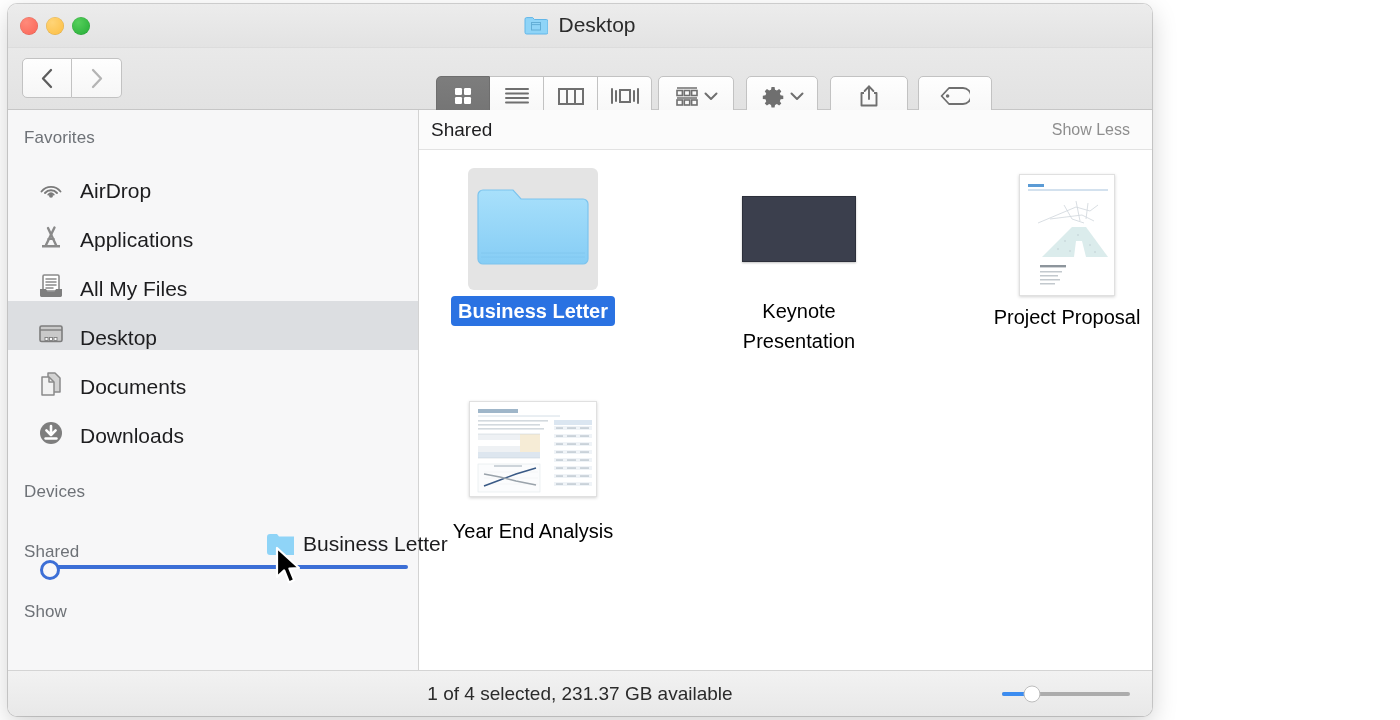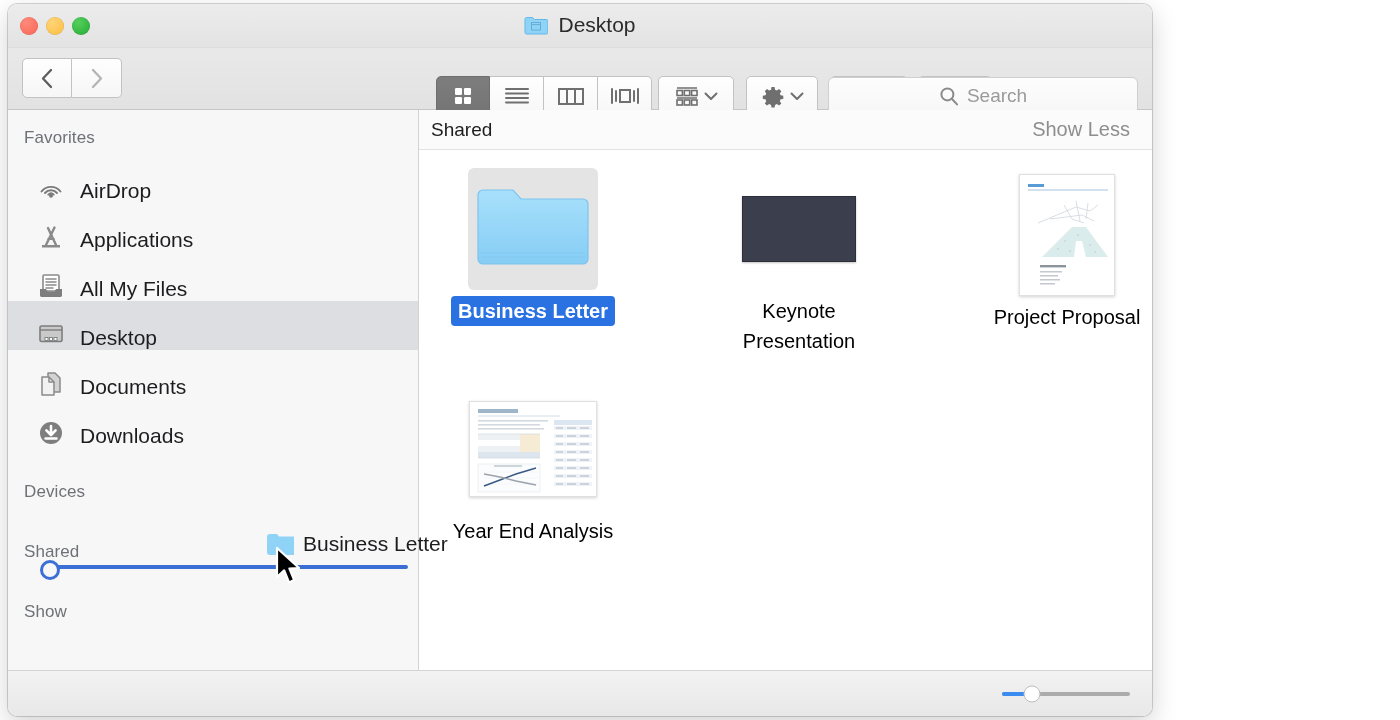--- a/index.html
+++ b/index.html
@@ -149,21 +149,21 @@
 
   
   .content { flex: 1 1 auto; display: flex; flex-direction: column; min-width: 0; background: #fff; }
   .group-bar {
     height: 40px; flex: 0 0 40px;
     display: flex; align-items: center; justify-content: space-between;
     padding: 0 22px 0 12px;
     background: #fbfbfb; border-bottom: 1px solid #e2e2e2;
   }
   .group-title { font-size: 19px; color: #1d1d1f; font-weight: 400; }
-  .group-action { font-size: 20px; color: #8e8e8e; cursor: default; }
+  .group-action { font-size: 16px; color: #8e8e8e; cursor: default; }
 
   .icon-grid {
     flex: 1 1 auto; position: relative; padding: 22px 0 0 0; overflow: hidden;
   }
   .file-item {
     position: absolute; width: 200px;
     display: flex; flex-direction: column; align-items: center;
     cursor: default;
   }
   .thumb-wrap {
@@ -320,27 +320,20 @@
       </svg>
     </div>
 
     <div class="tb-btn" id="tag-button">
       <svg width="30" height="20" viewBox="0 0 30 20">
         <path d="M9 2h14a5.5 5.5 0 010 16H9L1.6 10z" fill="none" stroke="#6f6f6f" stroke-width="1.8" stroke-linejoin="round"></path>
         <circle cx="7.6" cy="10" r="1.8" fill="#6f6f6f"></circle>
       </svg>
     </div>
 
-    <div class="search-field">
-      <svg width="20" height="20" viewBox="0 0 20 20">
-        <circle cx="8.4" cy="8.4" r="6" fill="none" stroke="#8a8a8a" stroke-width="2"></circle>
-        <line x1="12.8" y1="12.8" x2="18" y2="18.4" stroke="#8a8a8a" stroke-width="2" stroke-linecap="round"></line>
-      </svg>
-      <span class="search-ph">Search</span>
-    </div>
   </div>
 
   <div class="body-split">
 
     <div class="sidebar">
 
       <div class="sb-header">Favorites</div>
 
       <div class="sb-item">
         <span class="sb-icon">
@@ -589,20 +582,21 @@
       <span class="dg-label">Business Letter</span>
     </div>
 
     <svg id="drag-cursor" width="30" height="42" viewBox="0 0 30 42">
       <path d="M3 2 L3 31 L10.2 24.4 L15 36.4 L20.2 34.1 L15.4 22.6 L25 22 Z" fill="#000000" stroke="#ffffff" stroke-width="2.2" stroke-linejoin="round"></path>
     </svg>
 
   </div>
 
   <div class="statusbar">
+    <span class="status-text">1 of 4 selected, 231.37 GB available</span>
     <svg id="zoom-slider" viewBox="0 0 132 18">
       <rect x="2" y="7" width="128" height="4" rx="2" fill="#acacac"></rect>
       <rect x="2" y="7" width="28" height="4" rx="2" fill="#3b8cf0"></rect>
       <circle cx="32" cy="9" r="8" fill="#ffffff" stroke="#bdbdbd" stroke-width="1"></circle>
     </svg>
   </div>
 
 </div>
 
 </body></html>

